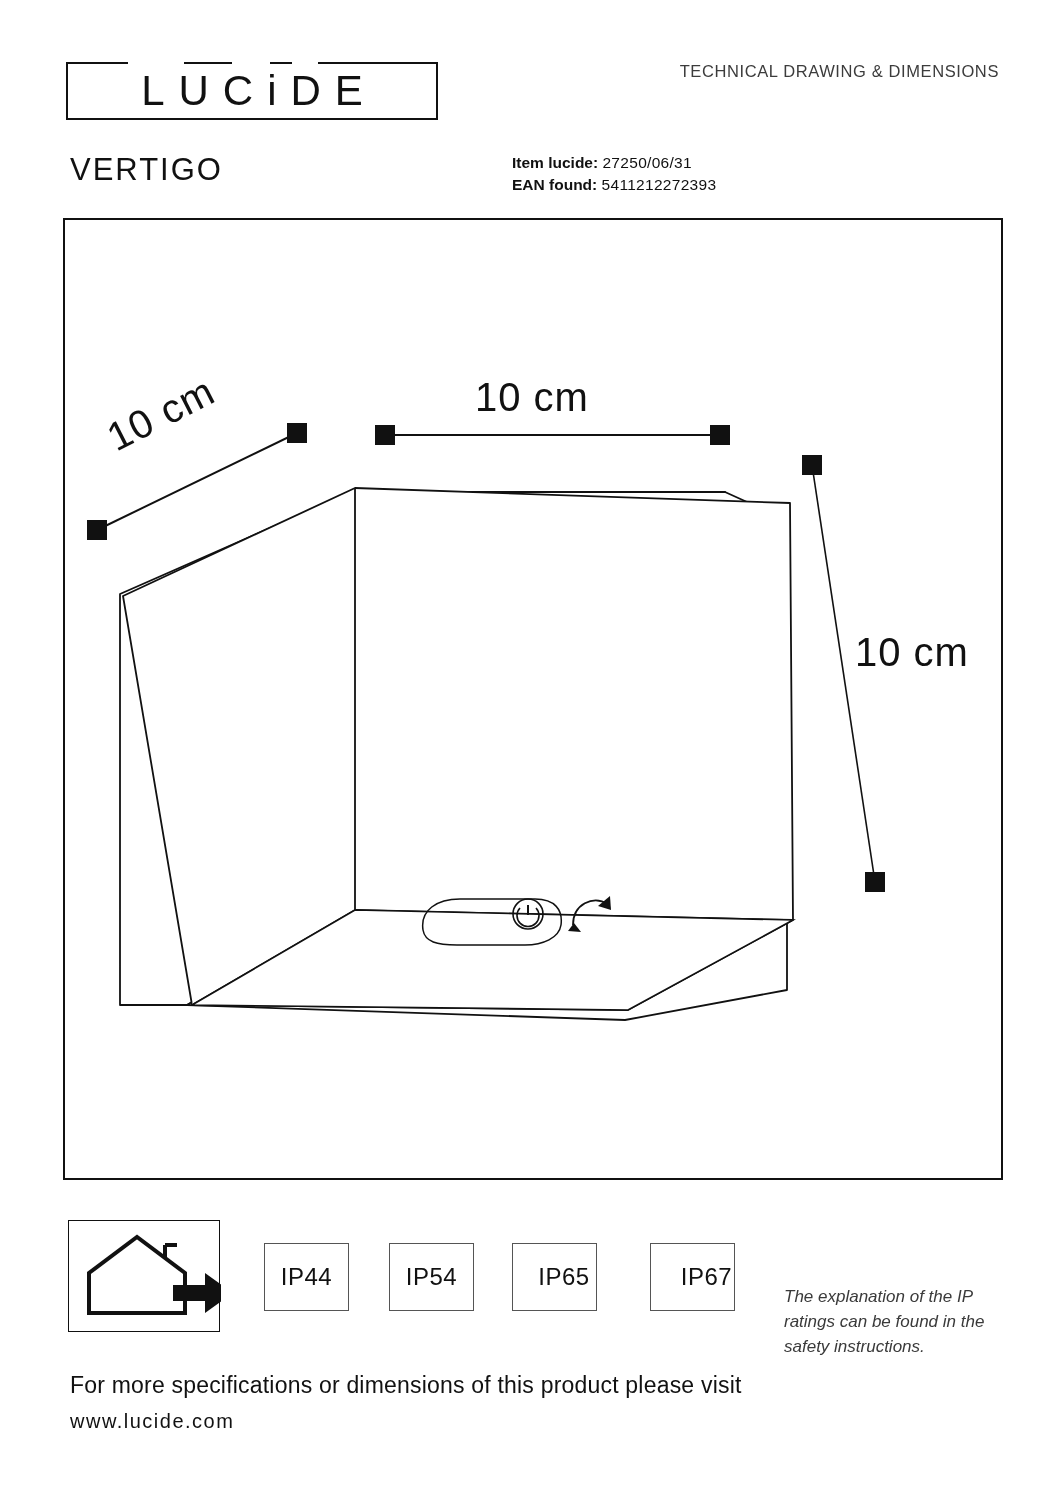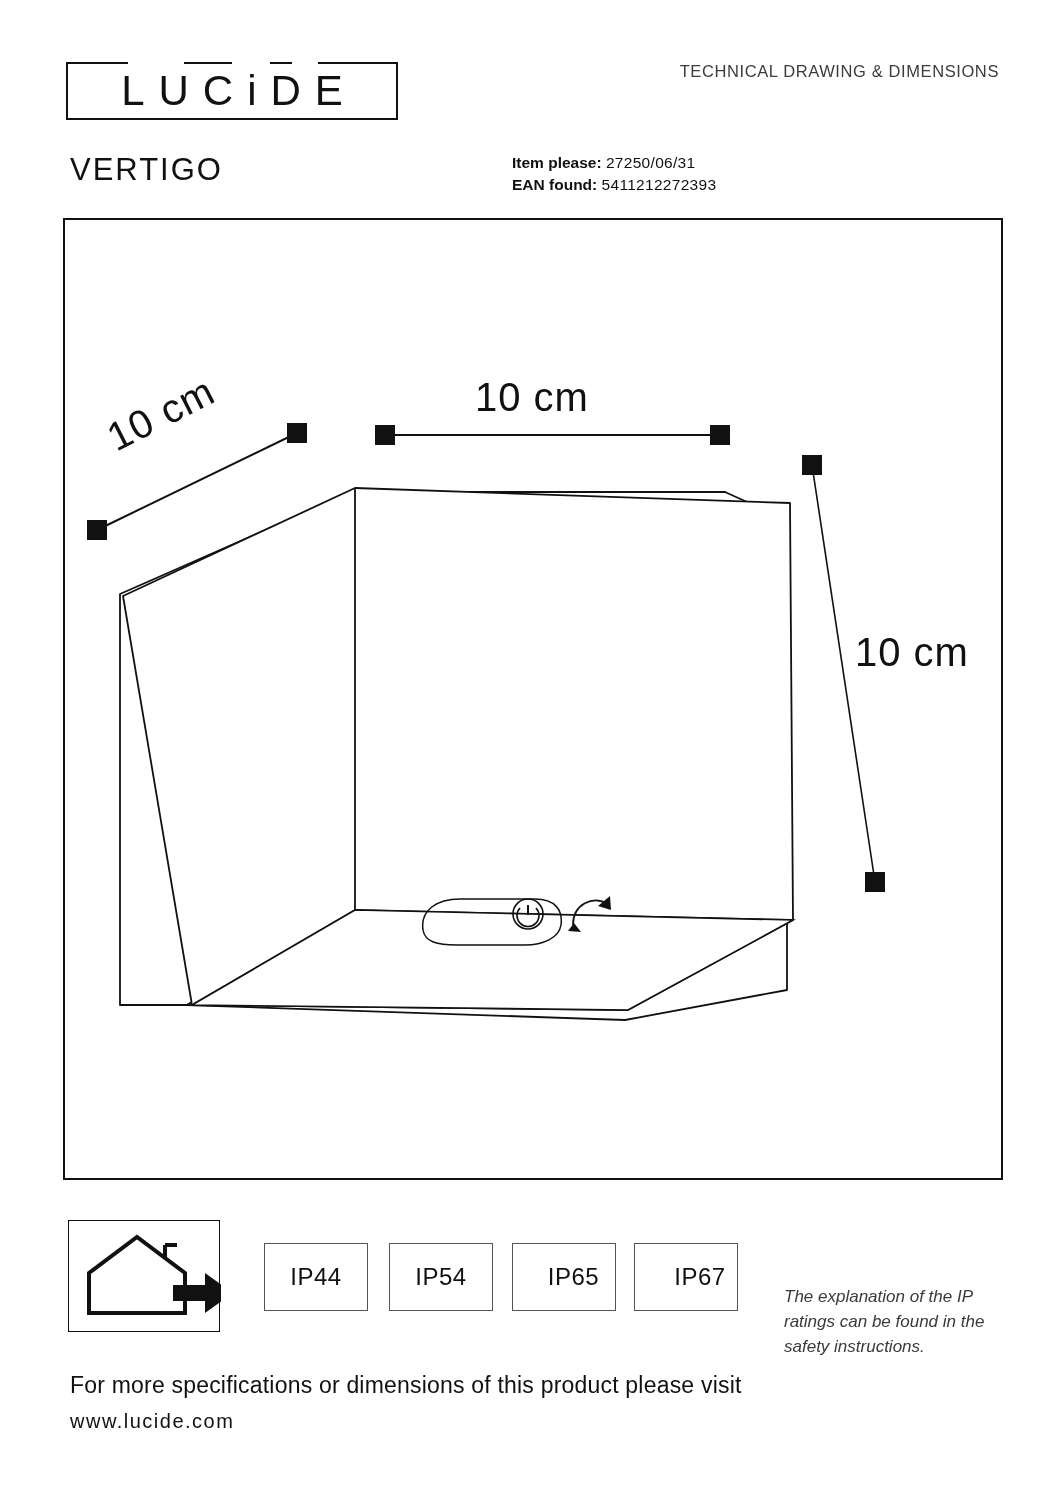--- a/index.html
+++ b/index.html
@@ -20,21 +20,21 @@
     left: 0; top: 0;
     width: 1061px;
     height: 1500px;
   }
 
   
   .logo-box {
     position: absolute;
     left: 66px;
     top: 62px;
-    width: 332px;
+    width: 372px;
     height: 58px;
     border: 2px solid #111;
     box-sizing: border-box;
   }
   .logo-text {
     position: absolute;
     left: 0; top: 0;
     width: 100%;
     height: 100%;
     display: flex;
@@ -125,35 +125,35 @@
     left: 68px;
     top: 1220px;
     width: 152px;
     height: 112px;
     border: 1.6px solid #111;
     box-sizing: border-box;
   }
   .ip-box {
     position: absolute;
     top: 1243px;
-    width: 104px;
+    width: 85px;
     height: 68px;
     border: 1.5px solid #555;
     box-sizing: border-box;
     display: flex;
     align-items: center;
     justify-content: center;
     font-size: 24px;
     color: #111;
     letter-spacing: 0.5px;
   }
   .ip-1 { left: 264px; }
   .ip-2 { left: 389px; }
   .ip-3 { left: 512px; padding-left: 19px; }
-  .ip-4 { left: 634px; padding-left: 28px; }
+  .ip-4 { left: 650px; padding-left: 28px; }
 
   .ip-note {
     position: absolute;
     left: 784px;
     top: 1284px;
     width: 215px;
     font-size: 17px;
     line-height: 25px;
     color: #3a3a3a;
     font-style: italic;
@@ -188,21 +188,21 @@
   <div class="notch notch-1"></div>
   <div class="notch notch-2"></div>
   <div class="notch notch-3"></div>
 
   <div class="header-right">TECHNICAL DRAWING &amp; DIMENSIONS</div>
 
   <div class="product-title">VERTIGO</div>
 
   <div class="item-block">
     <div>
-      <span class="lbl">Item please:</span>
+      <span class="lbl">Item lucide:</span>
       <span class="val">27250/06/31</span>
     </div>
     <div>
       <span class="lbl">EAN found:</span>
       <span class="val">5411212272393</span>
     </div>
   </div>
 
   <div class="frame">
     <svg class="drawing" viewBox="0 0 940 962">

